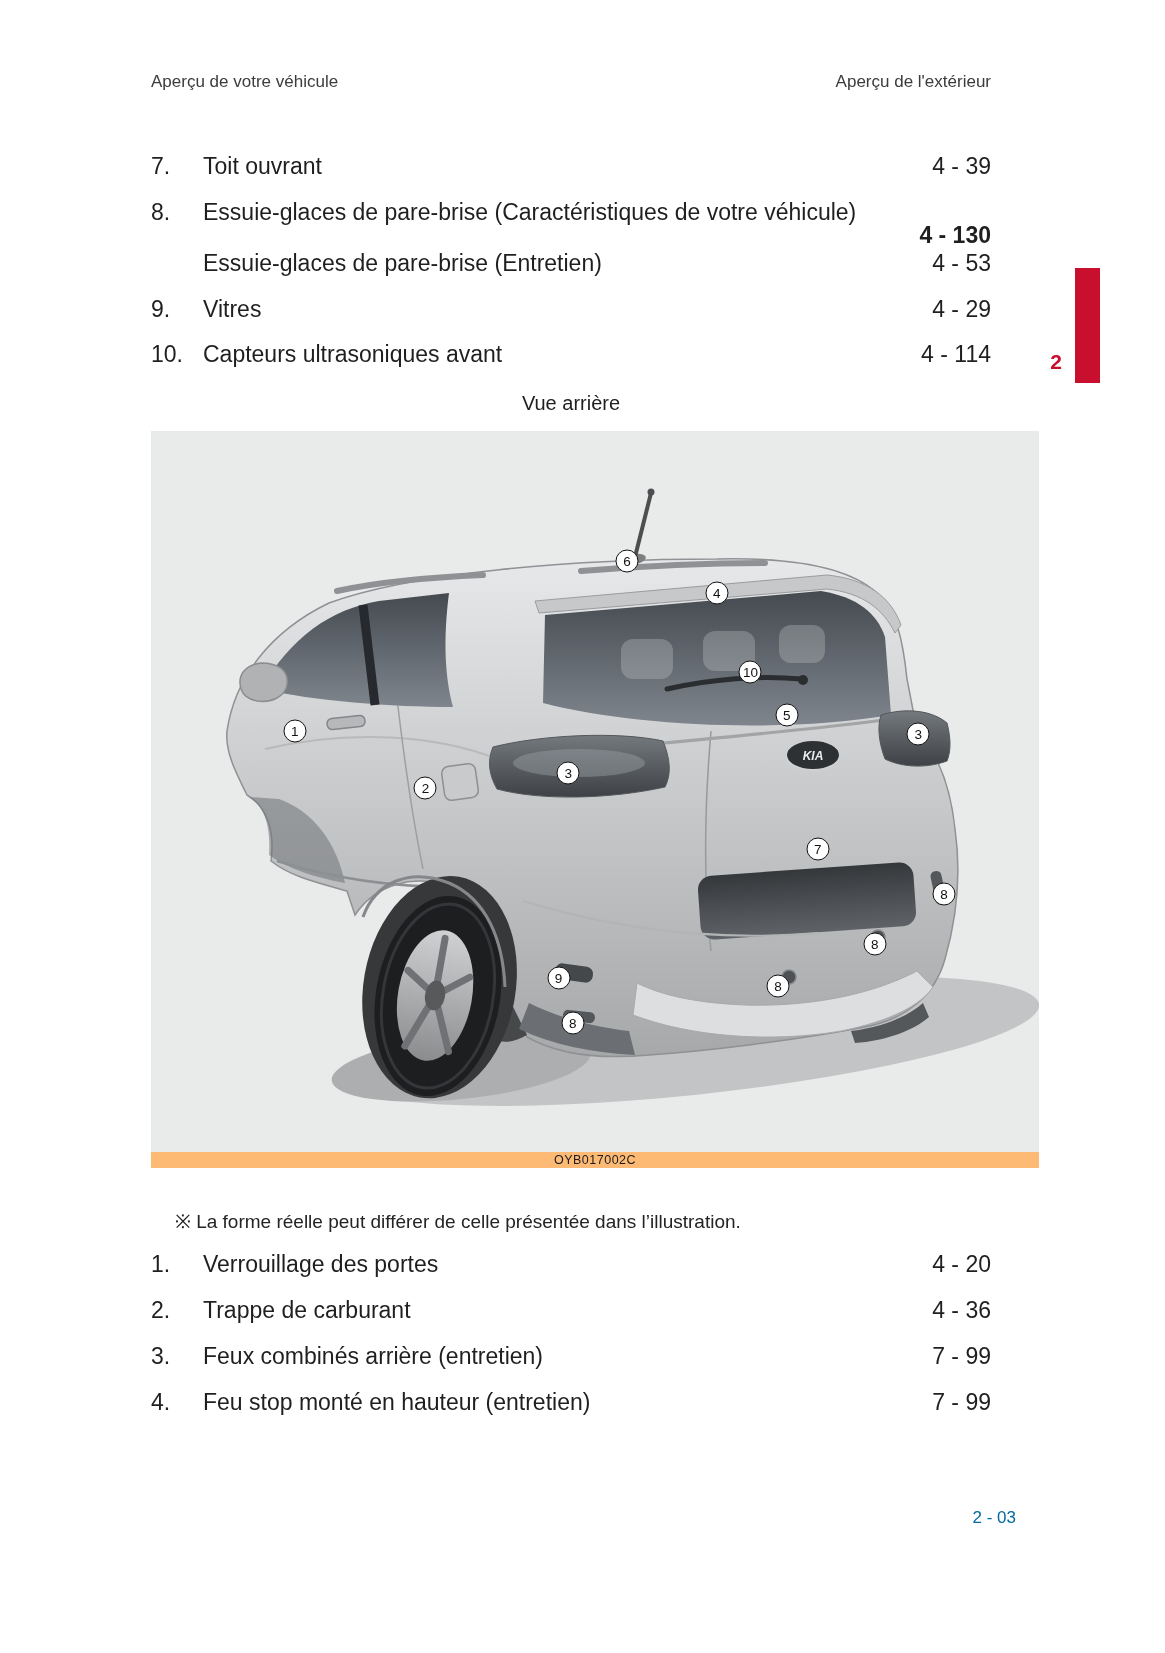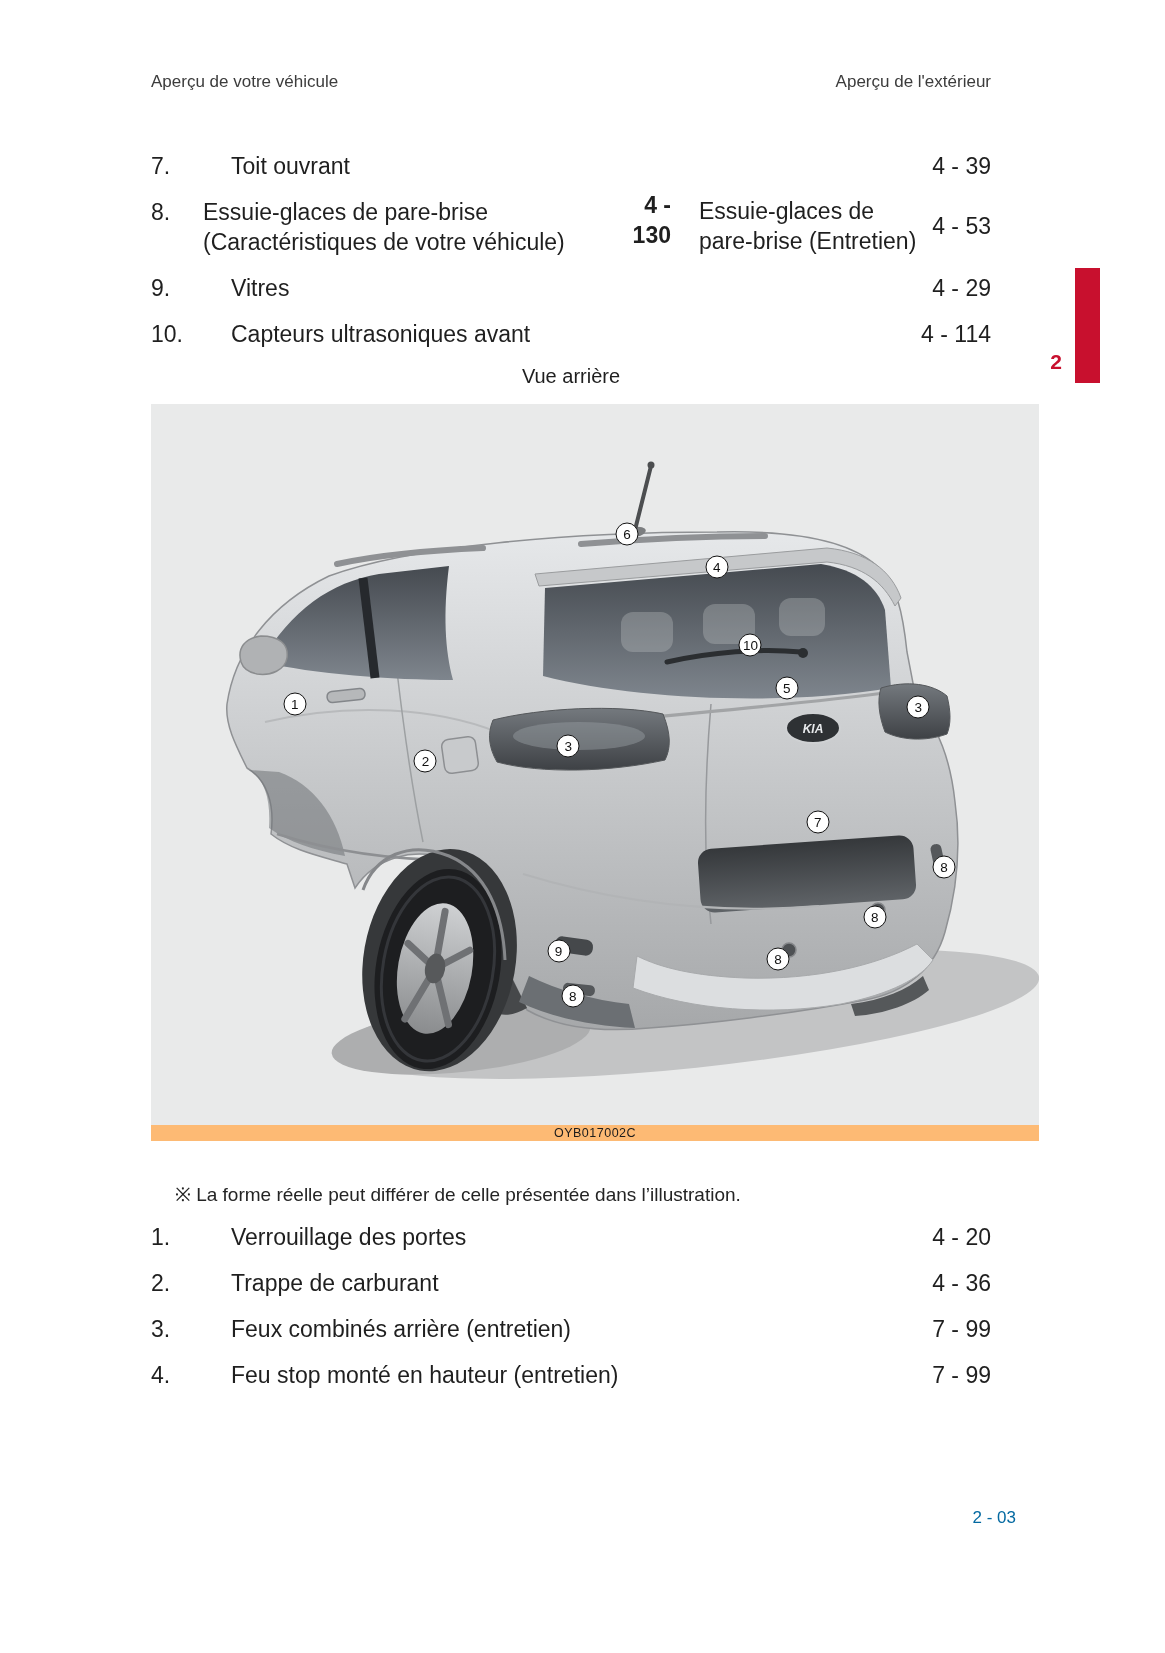--- a/index.html
+++ b/index.html
@@ -8,27 +8,27 @@
     font-family:"Liberation Sans", sans-serif; color:#1f1f1f; overflow:hidden;
   }
   .content { position:absolute; left:128px; top:0; width:840px;padding-left:23px; }
 
   .header { display:flex; justify-content:space-between; padding-top:72px;
             font-size:17px; color:#3c3c3c; }
 
   .toc { margin-top:60px; font-size:23px; line-height:1.3; }
   .toc-row { display:flex; align-items:baseline; margin-bottom:16px; }
   .toc-num { flex:none; width:52px; }
-  .toc-label { flex:1; padding-right:10px;margin-left:28px; }
+  .toc-label { flex:1; padding-right:10px; }
   .toc-page { flex:none; white-space:nowrap; }
-  .multi-body { flex:1; display:flex; }
+  .multi-body { flex:1; display:flex; flex-direction:column; }
   .multi-page1 { text-align:right; margin-top:-7px;font-weight:bold; }
   .multi-line2 { display:flex; align-items:center; margin-top:-2px; }
 
-  .figure-title { text-align:center; margin-top:16px; font-size:20px; }
+  .figure-title { text-align:center; margin-top:22px; font-size:20px; }
 
   .figure { position:relative; margin-top:16px; width:888px; height:737px; background:#e9eaea; }
   .figure svg { position:absolute; left:0; top:0; width:888px; height:721px; display:block; }
   .figure-bar { position:absolute; left:0; right:0; bottom:0; height:16px; background:#fdba74;
                 display:flex; align-items:center; justify-content:center;
                 font-size:12.5px; letter-spacing:.5px; color:#1c1c1c; }
 
   .callout {
     position:absolute; width:23px; height:23px; box-sizing:border-box;
     border:1.6px solid #111; border-radius:50%; background:#ffffff;

